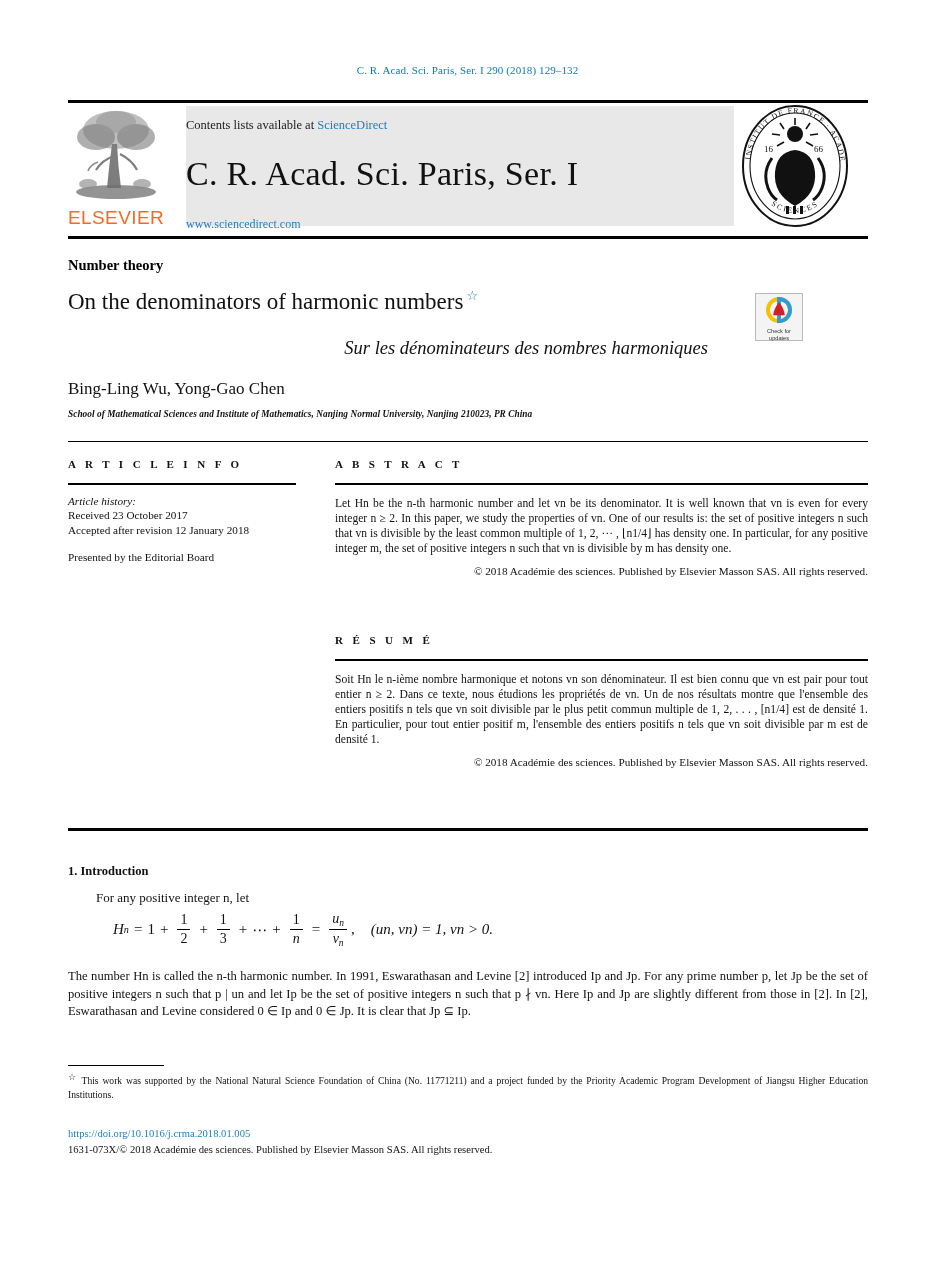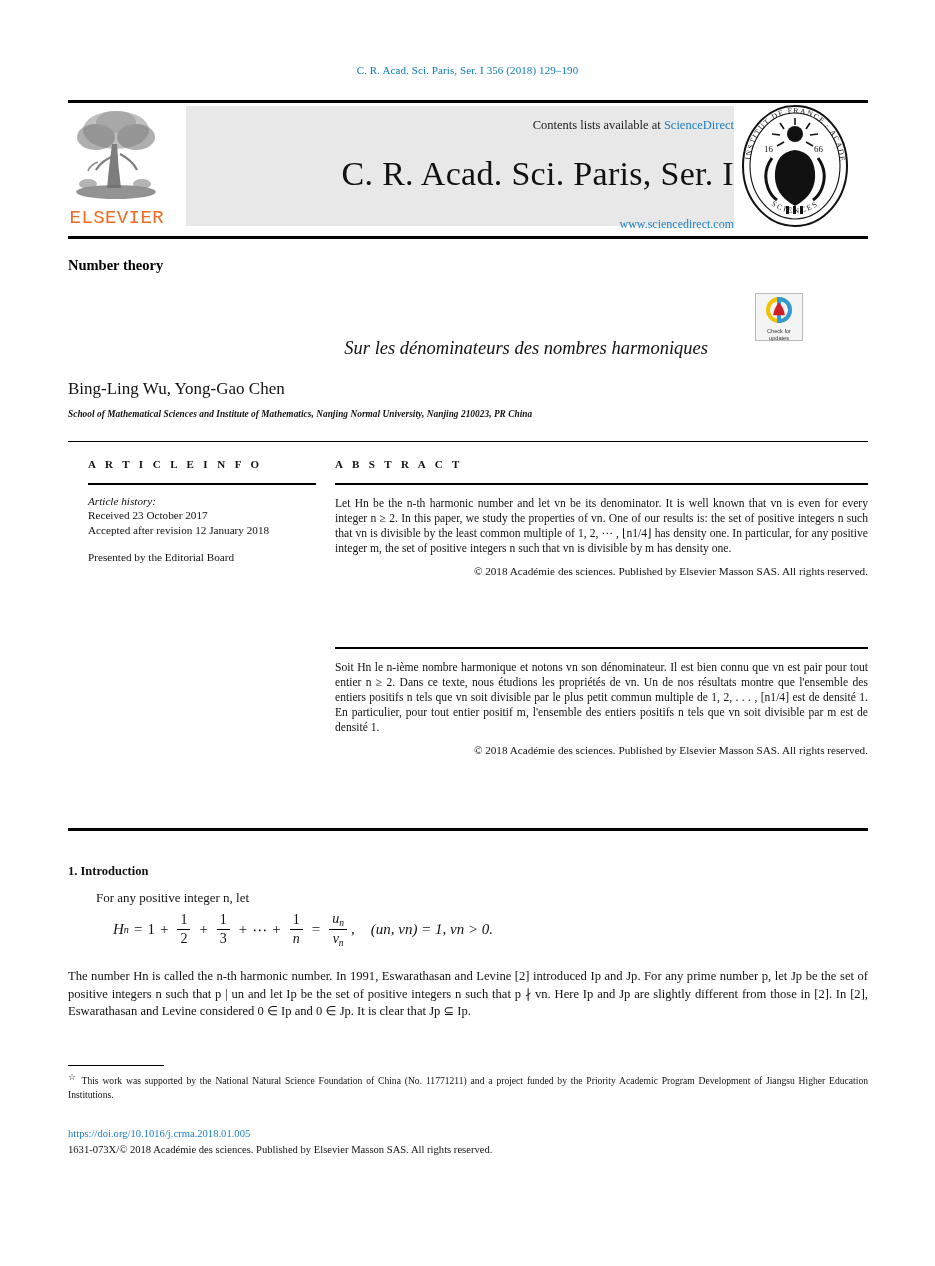--- a/index.html
+++ b/index.html
@@ -66,36 +66,36 @@
     top: 4px;
     width: 96px;
     height: 124px;
   }
   .tree-svg { display:block; }
   .elsevier-word {
     position: absolute;
     bottom: 0px;
     left: 0px;
     width: 96px;
-    text-align: right;
+    text-align: left;
     color: #f36b21;
-    font-family: Liberation Mono, monospace;
+    font-family: Liberation Sans, sans-serif;
     font-size: 19px;
     letter-spacing: .4px;
     line-height: 20px;
   }
 
   .contents-band {
     position: absolute;
     left: 118px;
     top: 6px;
     width: 548px;
     height: 120px;
     background: #e8e8e8;
-    text-align: right;
+    text-align: left;
   }
   .contents-line {
     font-size: 12.5px;
     margin-top: 12px;
     color: #1a1a1a;
   }
   .contents-line .sd {
     color: #1b7fc4;
   }
   .journal-title {
@@ -197,21 +197,20 @@
     width: 800px;
     height: 1px;
     background: #000;
   }
 
   .col-left {
     position: absolute;
     top: 458px;
     left: 68px;
     width: 228px;
-    margin-left: 20px;
   }
   .col-right {
     position: absolute;
     top: 458px;
     left: 335px;
     width: 533px;
   }
   .sec-head {
     font-size: 11px;
     font-weight: bold;
@@ -377,21 +376,21 @@
     left: 68px;
     font-size: 10.6px;
     color: #111;
   }
 </style>
 </head>
 <body>
 
 <div class="page">
 
-  <div class="running-head">C. R. Acad. Sci. Paris, Ser. I 356 (2018) 129–190</div>
+  <div class="running-head">C. R. Acad. Sci. Paris, Ser. I 290 (2018) 129–132</div>
 
   <div class="rule-top"></div>
   <div class="rule-bottom"></div>
 
   <div class="masthead">
 
     <div class="elsevier-logo">
       <svg class="tree-svg" width="96" height="104" viewBox="0 0 96 104">
         <g fill="#6d6d6d">
           <ellipse cx="48" cy="26" rx="33" ry="19" fill="#8b8b8b" opacity="0.55"></ellipse>
@@ -448,20 +447,23 @@
         </text>
         <path id="arcBot" d="M 18 70 A 44 52 0 0 0 104 70" fill="none"></path>
         <text font-size="7.6" font-family="Liberation Serif, serif" fill="#111" letter-spacing="2">
           <textPath href="#arcBot" startOffset="30%">SCIENCES</textPath>
         </text>
       </svg>
     </div>
   </div>
 
   <div class="subject">Number theory</div>
+  <div class="art-title">
+    <span>On the denominators of harmonic numbers</span><span class="star">☆</span>
+  </div>
   <div class="art-title-fr">Sur les dénominateurs des nombres harmoniques</div>
   <div class="authors">Bing-Ling Wu, Yong-Gao Chen</div>
   <div class="affil">School of Mathematical Sciences and Institute of Mathematics, Nanjing Normal University, Nanjing 210023, PR China</div>
 
   <div class="crossmark">
     <svg width="26" height="26" viewBox="0 0 40 40" style="margin-top:3px">
       <circle cx="20" cy="20" r="17" fill="none" stroke="#f2c200" stroke-width="6"></circle>
       <path d="M20 3 a17 17 0 0 1 0 34 z" fill="none" stroke="#2e9bd6" stroke-width="6"></path>
       <path d="M20 8 q8 10 9 20 h-18 q1 -10 9 -20 z" fill="#cf2027"></path>
     </svg>
@@ -484,20 +486,21 @@
   </div>
 
   <div class="col-right">
     <div class="sec-head">A B S T R A C T</div>
     <div class="hdr-rule"></div>
     <div class="abs-body">Let Hn be the n-th harmonic number and let vn be its denominator. It is well known that vn is even for every integer n ≥ 2. In this paper, we study the properties of vn. One of our results is: the set of positive integers n such that vn is divisible by the least common multiple of 1, 2, ⋯ , ⌊n1/4⌋ has density one. In particular, for any positive integer m, the set of positive integers n such that vn is divisible by m has density one.</div>
     <div class="copy-line">© 2018 Académie des sciences. Published by Elsevier Masson SAS. All rights reserved.</div>
   </div>
 
   <div class="col-right-resume">
+    <div class="sec-head">R É S U M É</div>
     <div class="hdr-rule"></div>
     <div class="abs-body">Soit Hn le n-ième nombre harmonique et notons vn son dénominateur. Il est bien connu que vn est pair pour tout entier n ≥ 2. Dans ce texte, nous étudions les propriétés de vn. Un de nos résultats montre que l'ensemble des entiers positifs n tels que vn soit divisible par le plus petit commun multiple de 1, 2, . . . , [n1/4] est de densité 1. En particulier, pour tout entier positif m, l'ensemble des entiers positifs n tels que vn soit divisible par m est de densité 1.</div>
     <div class="copy-line">© 2018 Académie des sciences. Published by Elsevier Masson SAS. All rights reserved.</div>
   </div>
 
   <div class="rule-body"></div>
   <div class="intro-head">
     <span>1.</span>
     <span>Introduction</span>
   </div>

